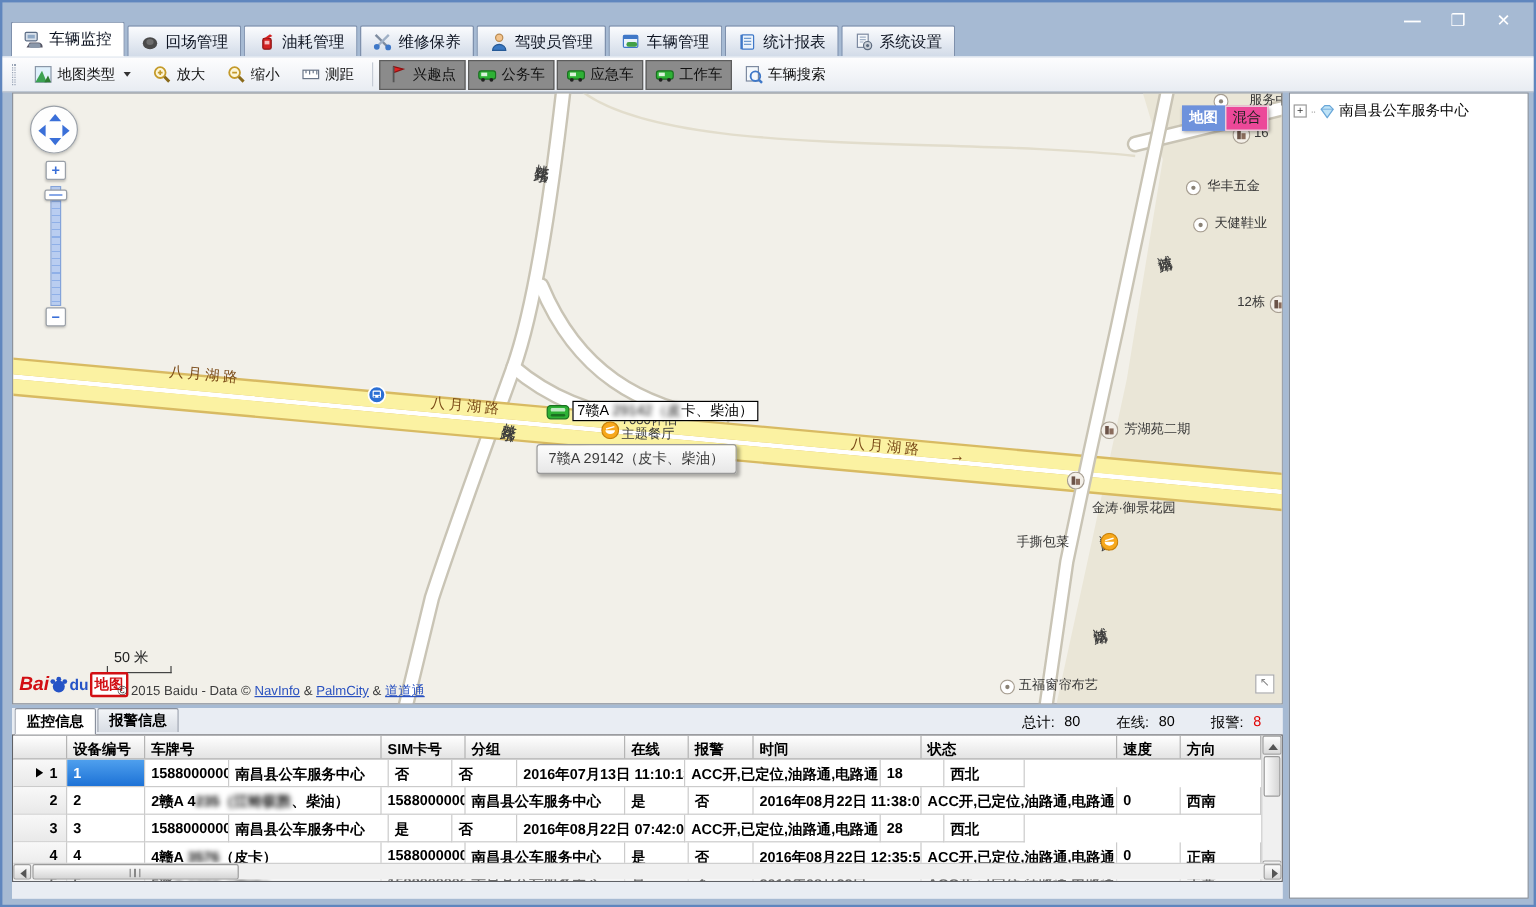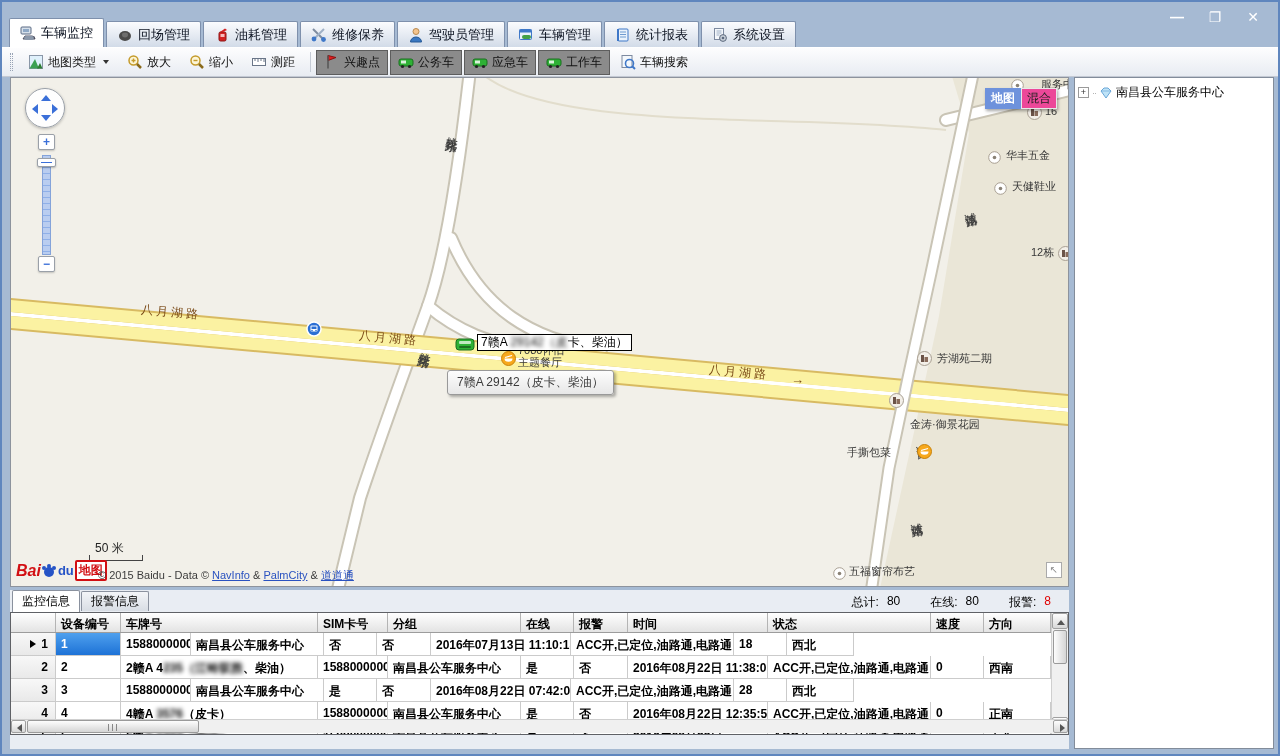--- a/index.html
+++ b/index.html
@@ -67,21 +67,21 @@
   .corner-btn { position:absolute; left:1035px; top:484px; width:16px; height:16px; background:#fff; border:1px solid #aaa; color:#888; font-size:10px; text-align:center; line-height:14px; }
 
   
   .right-panel { position:absolute; left:1072px; top:75px; width:200px; height:672px; background:#fff; border:1px solid #828c9a; }
   .tree-node { display:flex; align-items:center; gap:3px; padding:6px 3px; font-size:12px; color:#000; }
   .expander { width:11px; height:11px; border:1px solid #9a9a9a; background:#fff; font-size:9px; line-height:9px; text-align:center; color:#333; }
   .tdots { color:#aaa; font-size:9px; letter-spacing:-1px; }
 
   
   .bottom-panel { position:absolute; left:8px; top:588px; width:1059px; height:159px; background:#e9edf3; }
-  .b-tabs { position:absolute; top:0; left:2px; height:22px; display:flex; align-items:center; }
+  .b-tabs { position:absolute; top:0; left:2px; height:22px; display:flex; align-items:flex-start;font-weight:bold; }
   .b-tab { height:20px; padding:0 9px; font-size:12px; color:#000; display:flex; align-items:center;
            background:linear-gradient(#f3f5f8,#d8dde4); border:1px solid #8a919e; border-bottom:none; margin-right:1px; border-radius:2px 2px 0 0; }
   .b-tab.active { background:#fff; height:22px; position:relative; z-index:3; }
   .stats { position:absolute; top:4px; right:18px; display:flex; gap:30px; font-size:12px; color:#000; }
   .stat { display:flex; gap:8px; }
 
   .table-wrap { position:absolute; top:22px; left:0; width:1059px; height:123px; border:1px solid #5f6166; background:#fff; overflow:hidden;font-weight:bold; }
   .thead { display:flex; height:20px; background:linear-gradient(#ffffff,#e3e3e3); border-bottom:1px solid #9c9c9c; width:1042px; }
   .th { border-right:1px solid #b4b4b4; font-size:12px; color:#000; padding:3px 5px; white-space:nowrap; overflow:hidden; flex:none; }
   .tbody { position:relative; width:1042px; height:101px; overflow:hidden; }

